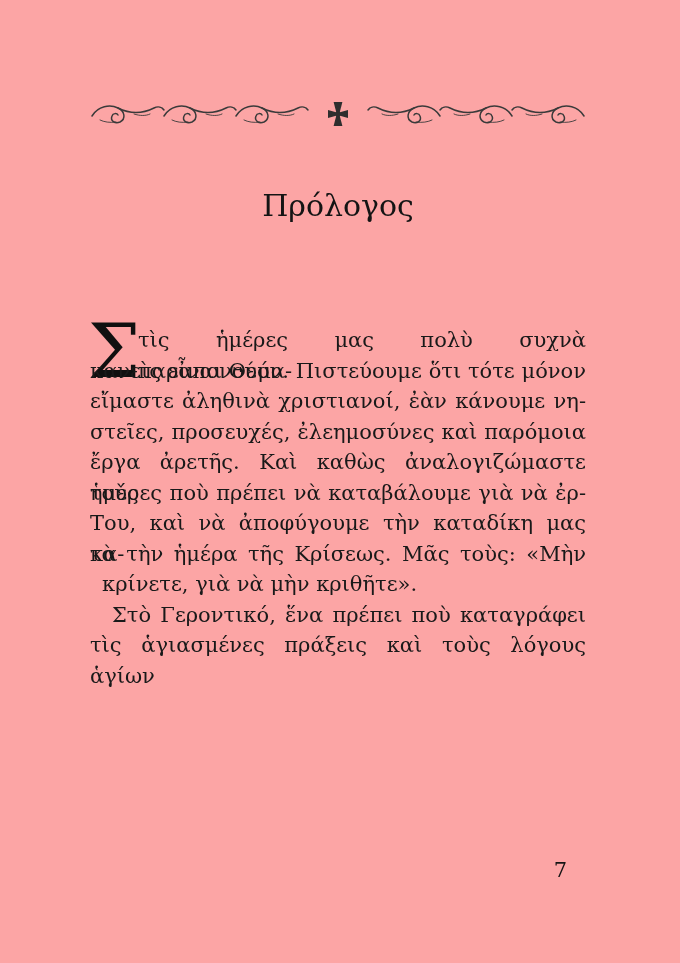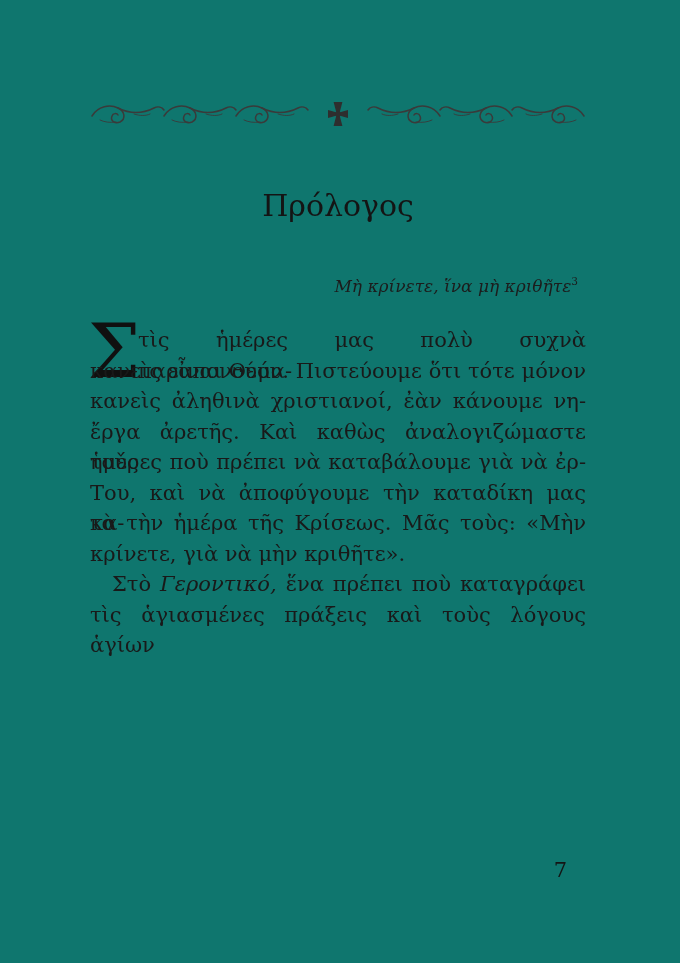--- a/index.html
+++ b/index.html
@@ -1,20 +1,20 @@
 <!DOCTYPE html>
 <html lang="el"><head>
 <meta charset="utf-8">
 <style>
   html,body{margin:0;padding:0;background:#e8e8e8;}
   .page{
     position:relative;
     width:680px;height:963px;
     margin:0 auto;
-    background:#0f766e;
+    background:#fca5a5;
     color:#191919;
     font-family:"DejaVu Serif", serif;
     overflow:hidden;
   }
   
   .ornament{position:absolute;left:90px;top:100px;width:496px;height:28px;}
   .ornament svg{display:block;width:100%;height:100%;}
   
   .title{
     position:absolute;left:90px;top:188px;width:496px;
@@ -27,24 +27,24 @@
   }
   .epigraph sup{font-size:10.5px;font-style:normal;line-height:0;vertical-align:super;}
   
   .body-text{position:absolute;left:90px;top:325px;width:496px;font-size:21px;}
   .line{
     height:30.5px;line-height:30.5px;
     text-align:justify;text-justify:inter-word;
     white-space:normal;overflow:visible;
   }
   .line.just{text-align-last:justify;}
-  .line.last{text-align:center;text-align-last:left;}
+  .line.last{text-align:center;text-align-last:left;margin-left:12px;}
   .line.dc-indent{padding-left:48px;}
   .line.p-indent{padding-left:22px;}
-  .it{font-style:italic;}
+  .it{}
   
   .dropcap{
     position:absolute;left:88px;top:314px;
     font-size:74px;line-height:1;color:#101010;
   }
   
   .folio{
     position:absolute;left:90px;top:858px;width:477px;
     text-align:right;font-size:21px;color:#141414;
   }
@@ -82,28 +82,28 @@
         <path d="M-1.8,2 L-4.4,12 L4.4,12 L1.8,2 Z"></path>
         <path d="M-2,-1.8 L-10,-4 L-10,4 L-2,1.8 Z"></path>
         <path d="M2,-1.8 L10,-4 L10,4 L2,1.8 Z"></path>
         <rect x="-2.2" y="-2.2" width="4.4" height="4.4"></rect>
       </g>
     </svg>
   </div>
 
   <div class="title">Πρόλογος</div>
 
-  <div class="epigraph"><span>Μὴ κρίνετε, ἵνα μὴ κριθῆτε</span><sup>3</sup></div>
 
   <div class="dropcap">Σ</div>
 
   <div class="body-text">
       <div class="line just dc-indent"><span>τὶς ἡμέρες μας πολὺ συχνὰ παραπονούμα-</span></div>
       <div class="line just"><span>κανεὶς εἶναι Θεόν. Πιστεύουμε ὅτι τότε μόνον</span></div>
-      <div class="line just"><span>κανεὶς ἀληθινὰ χριστιανοί, ἐὰν κάνουμε νη-</span></div>
+      <div class="line just"><span>εἴμαστε ἀληθινὰ χριστιανοί, ἐὰν κάνουμε νη-</span></div>
+      <div class="line just"><span>στεῖες, προσευχές, ἐλεημοσύνες καὶ παρόμοια</span></div>
       <div class="line just"><span>ἔργα ἀρετῆς. Καὶ καθὼς ἀναλογιζώμαστε τοὺς</span></div>
       <div class="line just"><span>ἡμέρες ποὺ πρέπει νὰ καταβάλουμε γιὰ νὰ ἐρ-</span></div>
       <div class="line just"><span>Του, καὶ νὰ ἀποφύγουμε τὴν καταδίκη μας κα-</span></div>
       <div class="line just"><span>τὰ τὴν ἡμέρα τῆς Κρίσεως. Μᾶς τοὺς: «Μὴν</span></div>
       <div class="line last"><span>κρίνετε, γιὰ νὰ μὴν κριθῆτε».</span></div>
       <div class="line just p-indent"><span>Στὸ </span><span class="it">Γεροντικό,</span><span> ἕνα πρέπει ποὺ καταγράφει</span></div>
       <div class="line just"><span>τὶς ἁγιασμένες πράξεις καὶ τοὺς λόγους ἁγίων</span></div>
     </div>
 
   <div class="folio">7</div>

